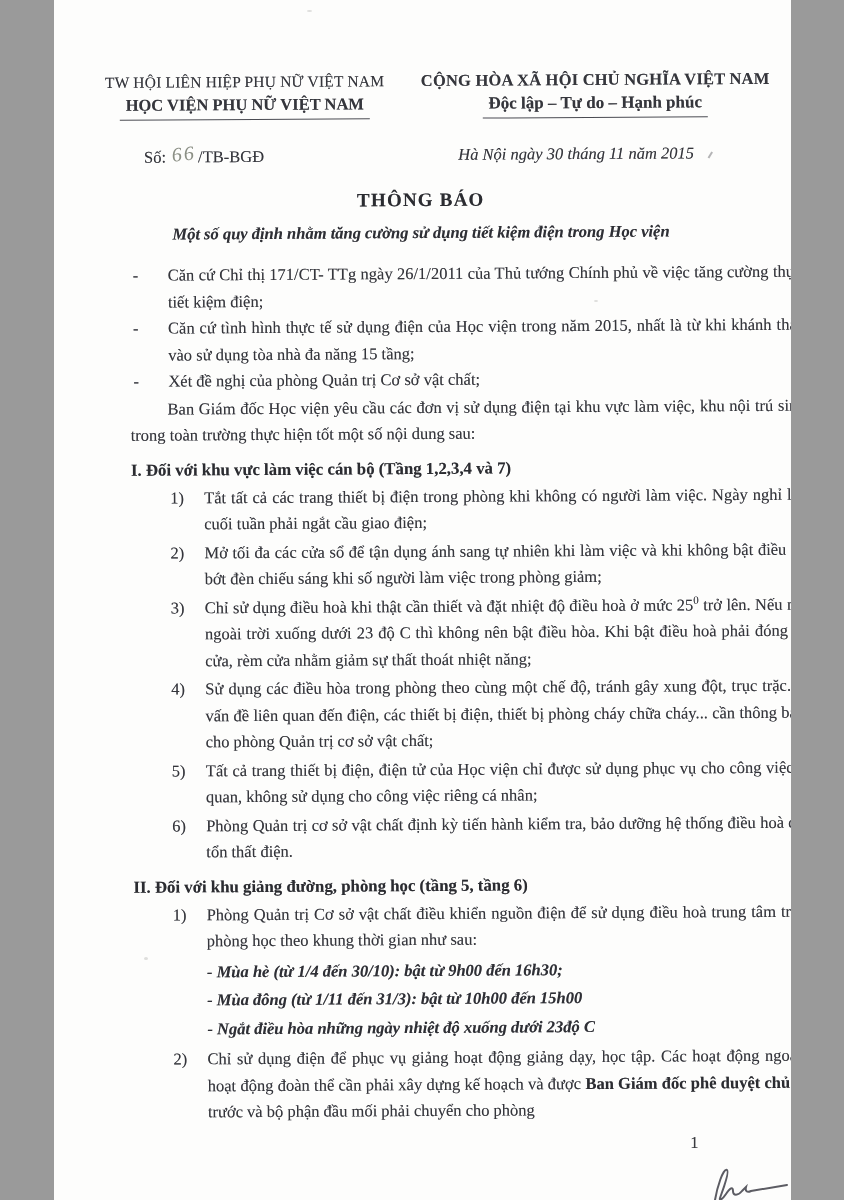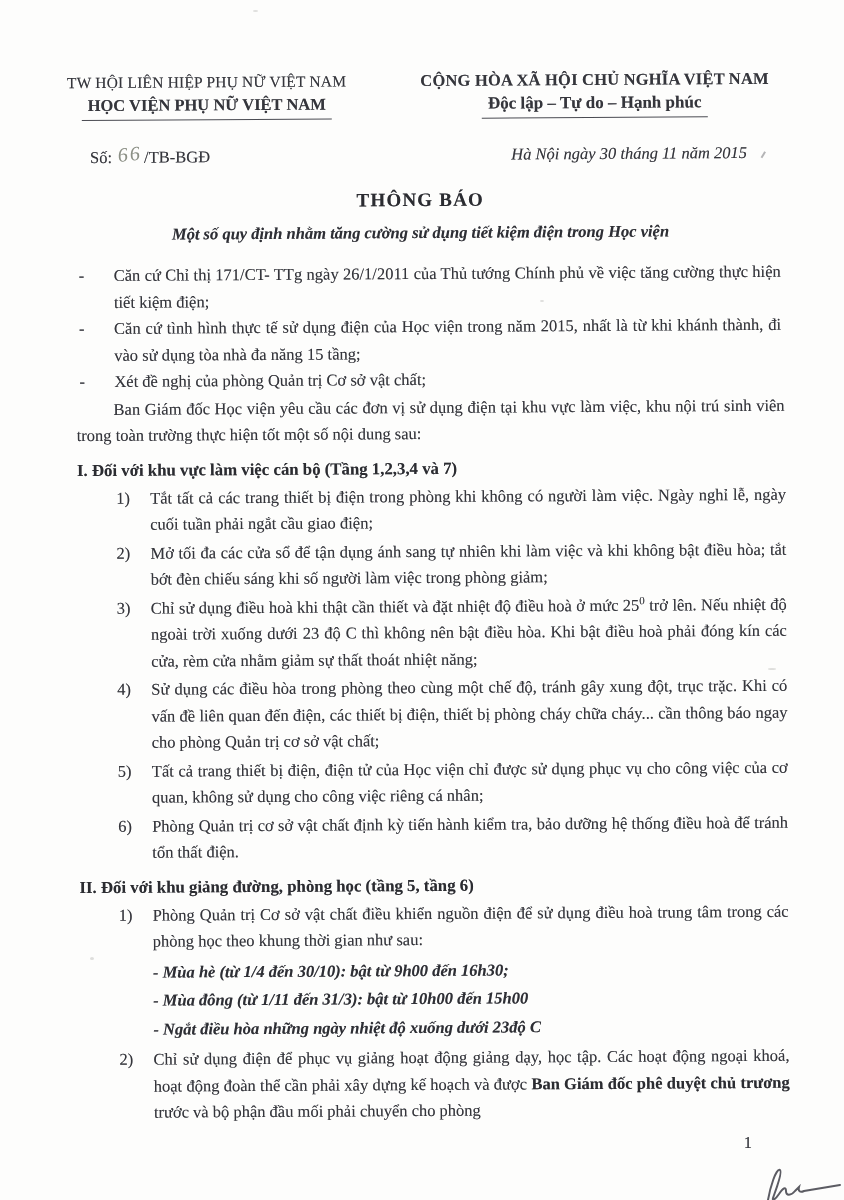--- a/index.html
+++ b/index.html
@@ -1,18 +1,18 @@
 <!DOCTYPE html>
 <html lang="vi"><head>
 <meta charset="utf-8">
 <style>
   html,body{margin:0;padding:0;background:#9a9a9a;}
   .page{
     position:relative;
-    width:844px;height:1200px;
+    width:737px;height:1200px;
     margin:0 auto;
     background:#fdfdfc;
     overflow:hidden;
     font-family:"Liberation Serif","DejaVu Serif",serif;
     color:#35363c;
     -webkit-font-smoothing:antialiased;
   }
   .skew{position:absolute;inset:0;transform:rotate(-0.35deg);transform-origin:50% 40%;}
   .txt{text-shadow:0 0 .45px rgba(40,40,48,.45);}
 

